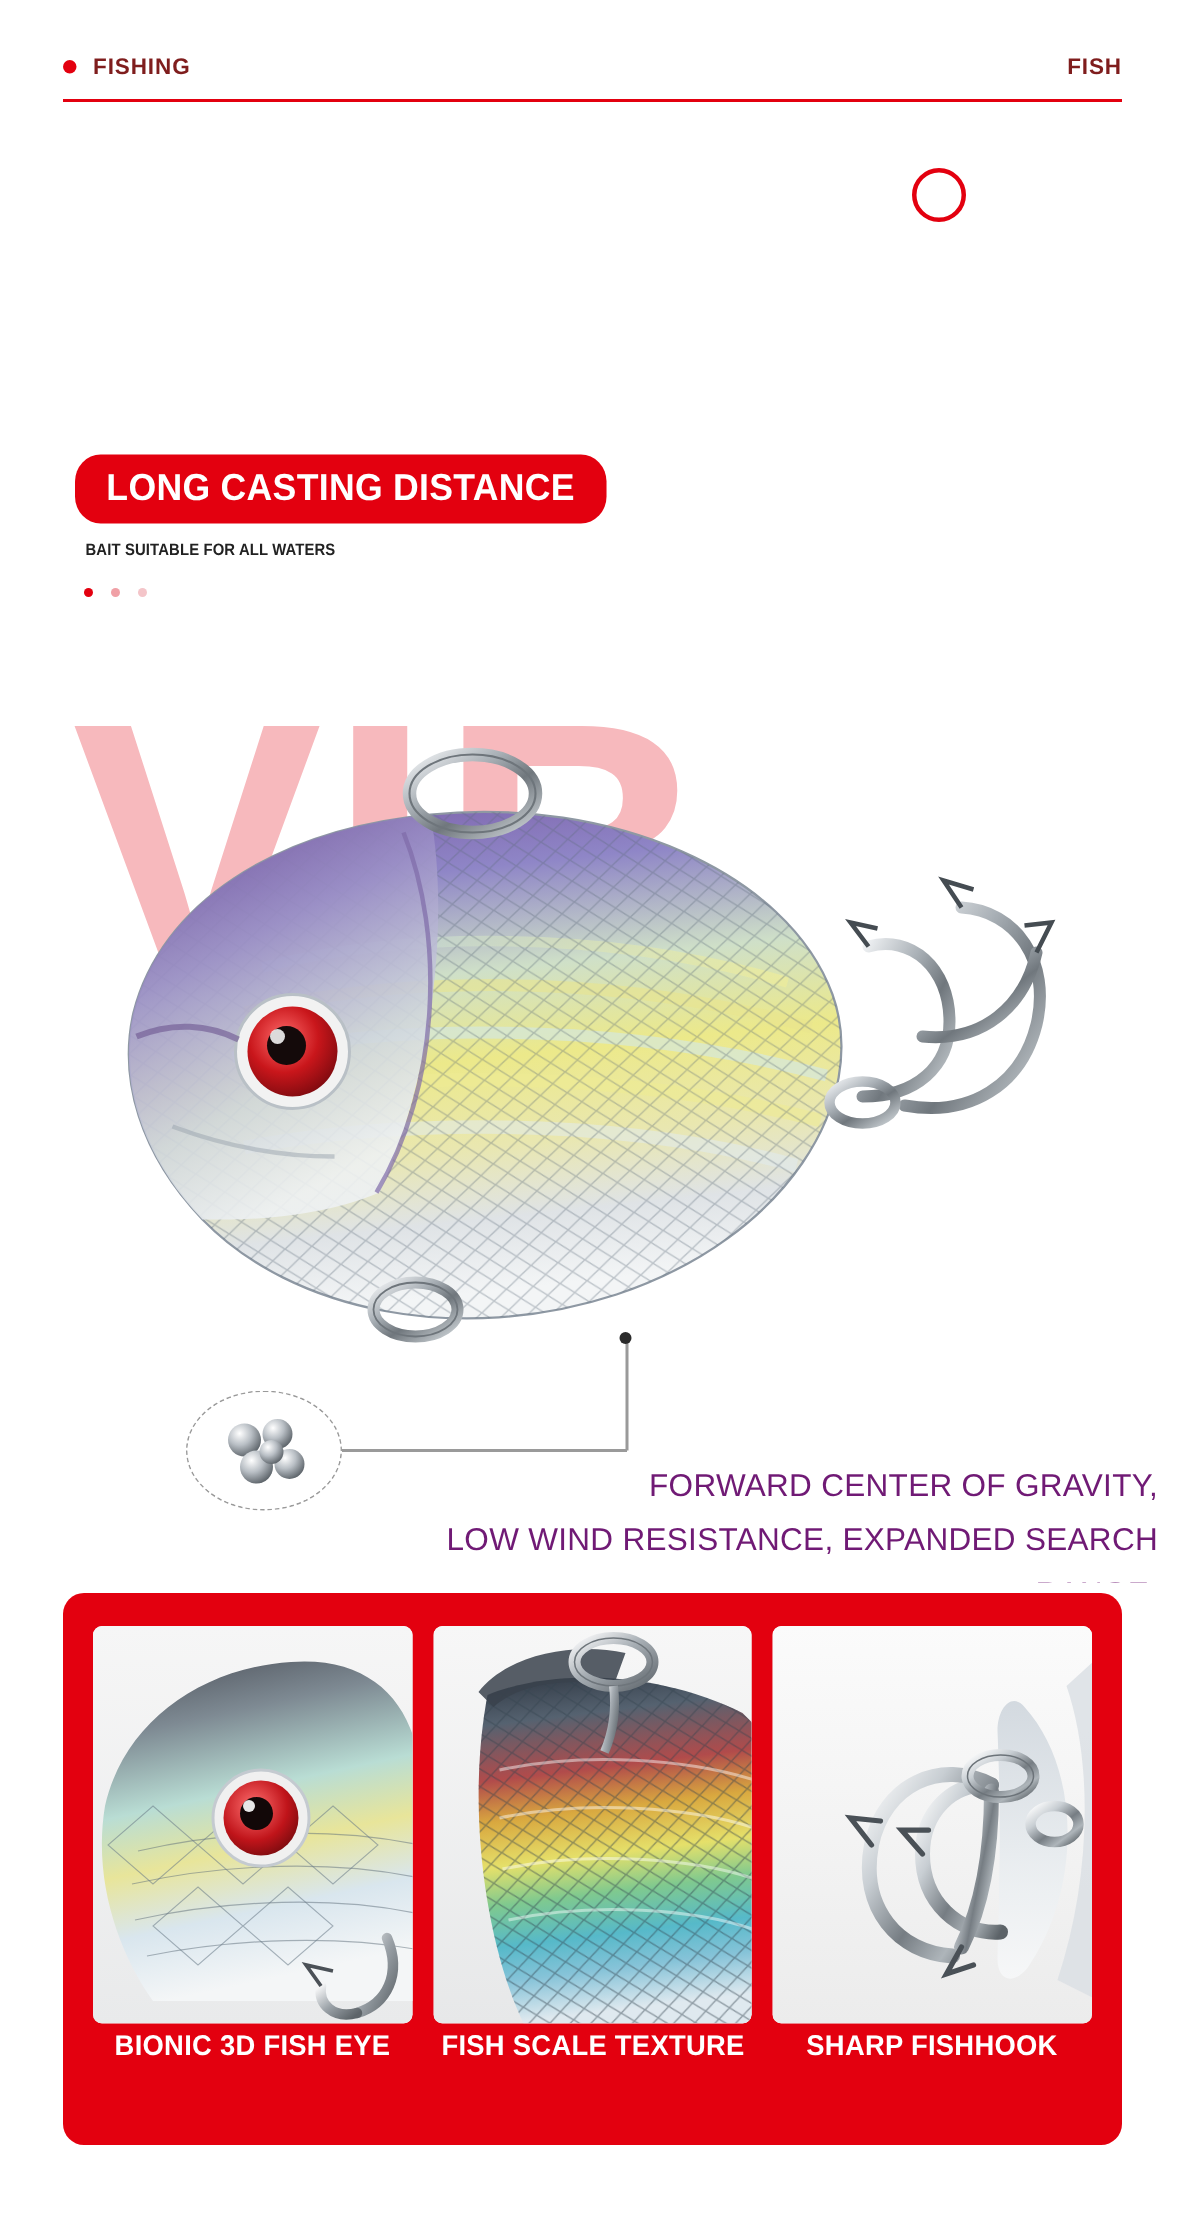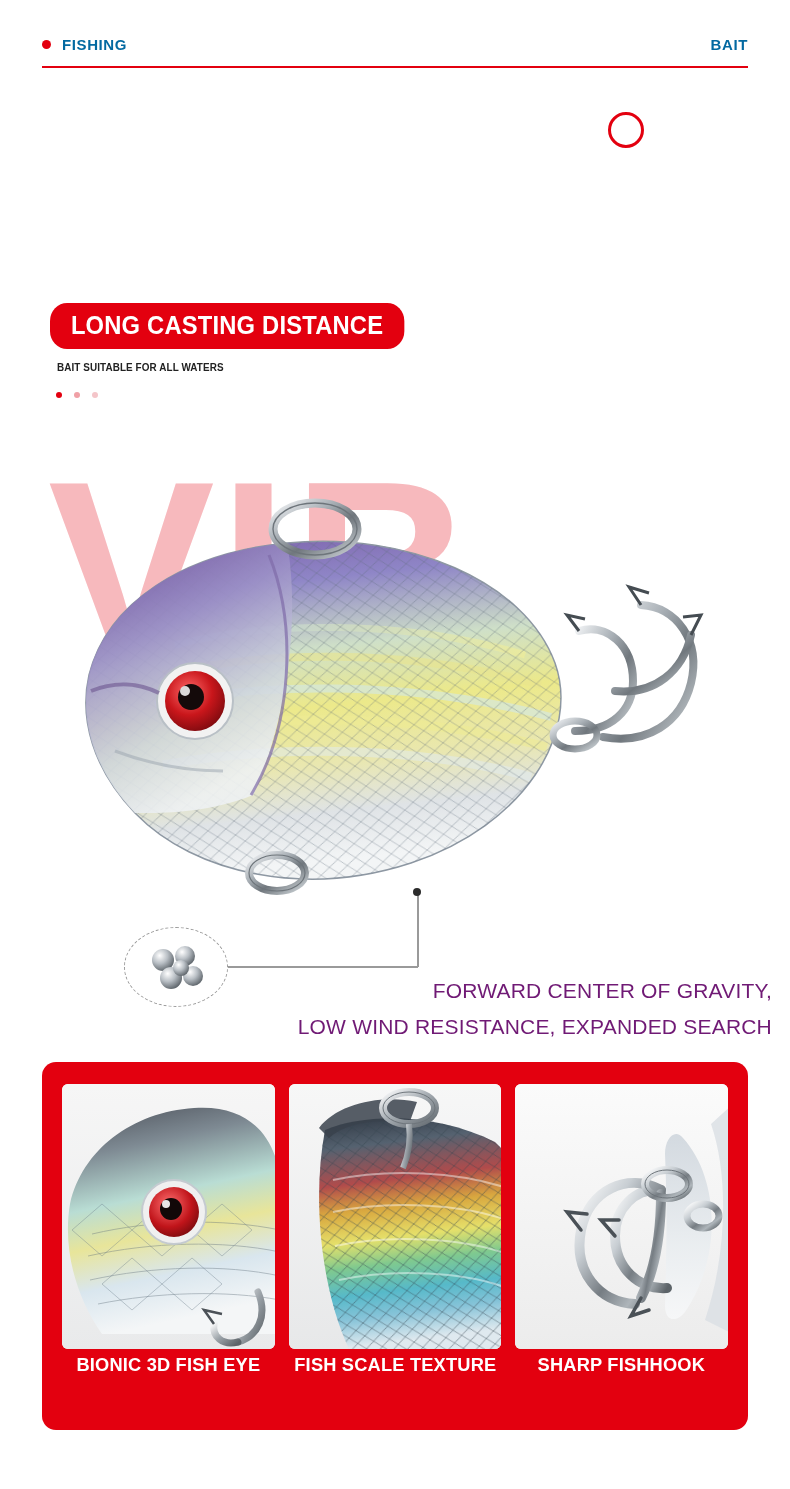--- a/index.html
+++ b/index.html
@@ -37,21 +37,21 @@
   .dot-red {
     width: 9px; height: 9px;
     border-radius: 50%;
     background: #e3000f;
     display: inline-block;
   }
   .topbar-label {
     font-size: 15px;
     font-weight: bold;
     letter-spacing: 0.6px;
-    color: #0369a1;
+    color: #7f1d1d;
     font-family: "Liberation Sans", sans-serif;
   }
 
   
   .headline-wrap {
     position: absolute;
     left: 50px;
     top: 120px;
     width: 700px;
   }
@@ -245,21 +245,21 @@
 </head>
 <body>
 
 <div class="page">
 
   <div class="topbar">
     <div class="topbar-left">
       <span class="dot-red"></span>
       <span class="topbar-label">FISHING</span>
     </div>
-    <span class="topbar-label">BAIT</span>
+    <span class="topbar-label">FISH</span>
   </div>
 
   <span class="ring-accent"></span>
 
   <div class="badge">LONG CASTING DISTANCE</div>
   <div class="subnote">BAIT SUITABLE FOR ALL WATERS</div>
 
   <div class="dots-row">
     <span class="d1"></span>
     <span class="d2"></span>

